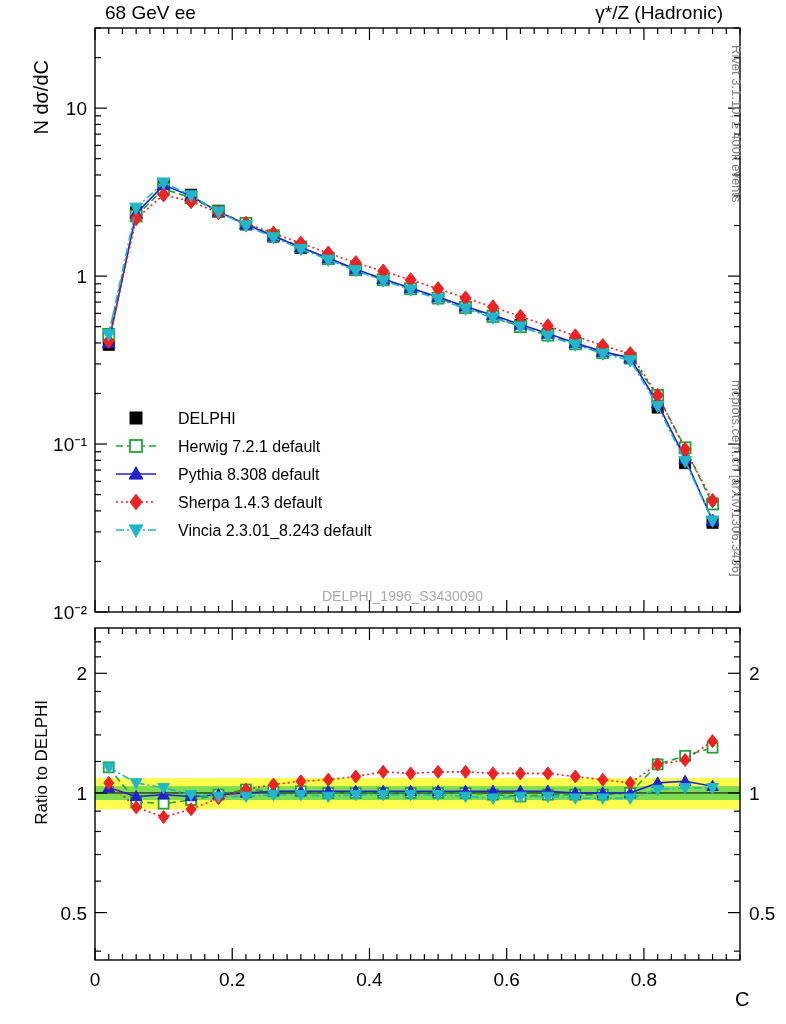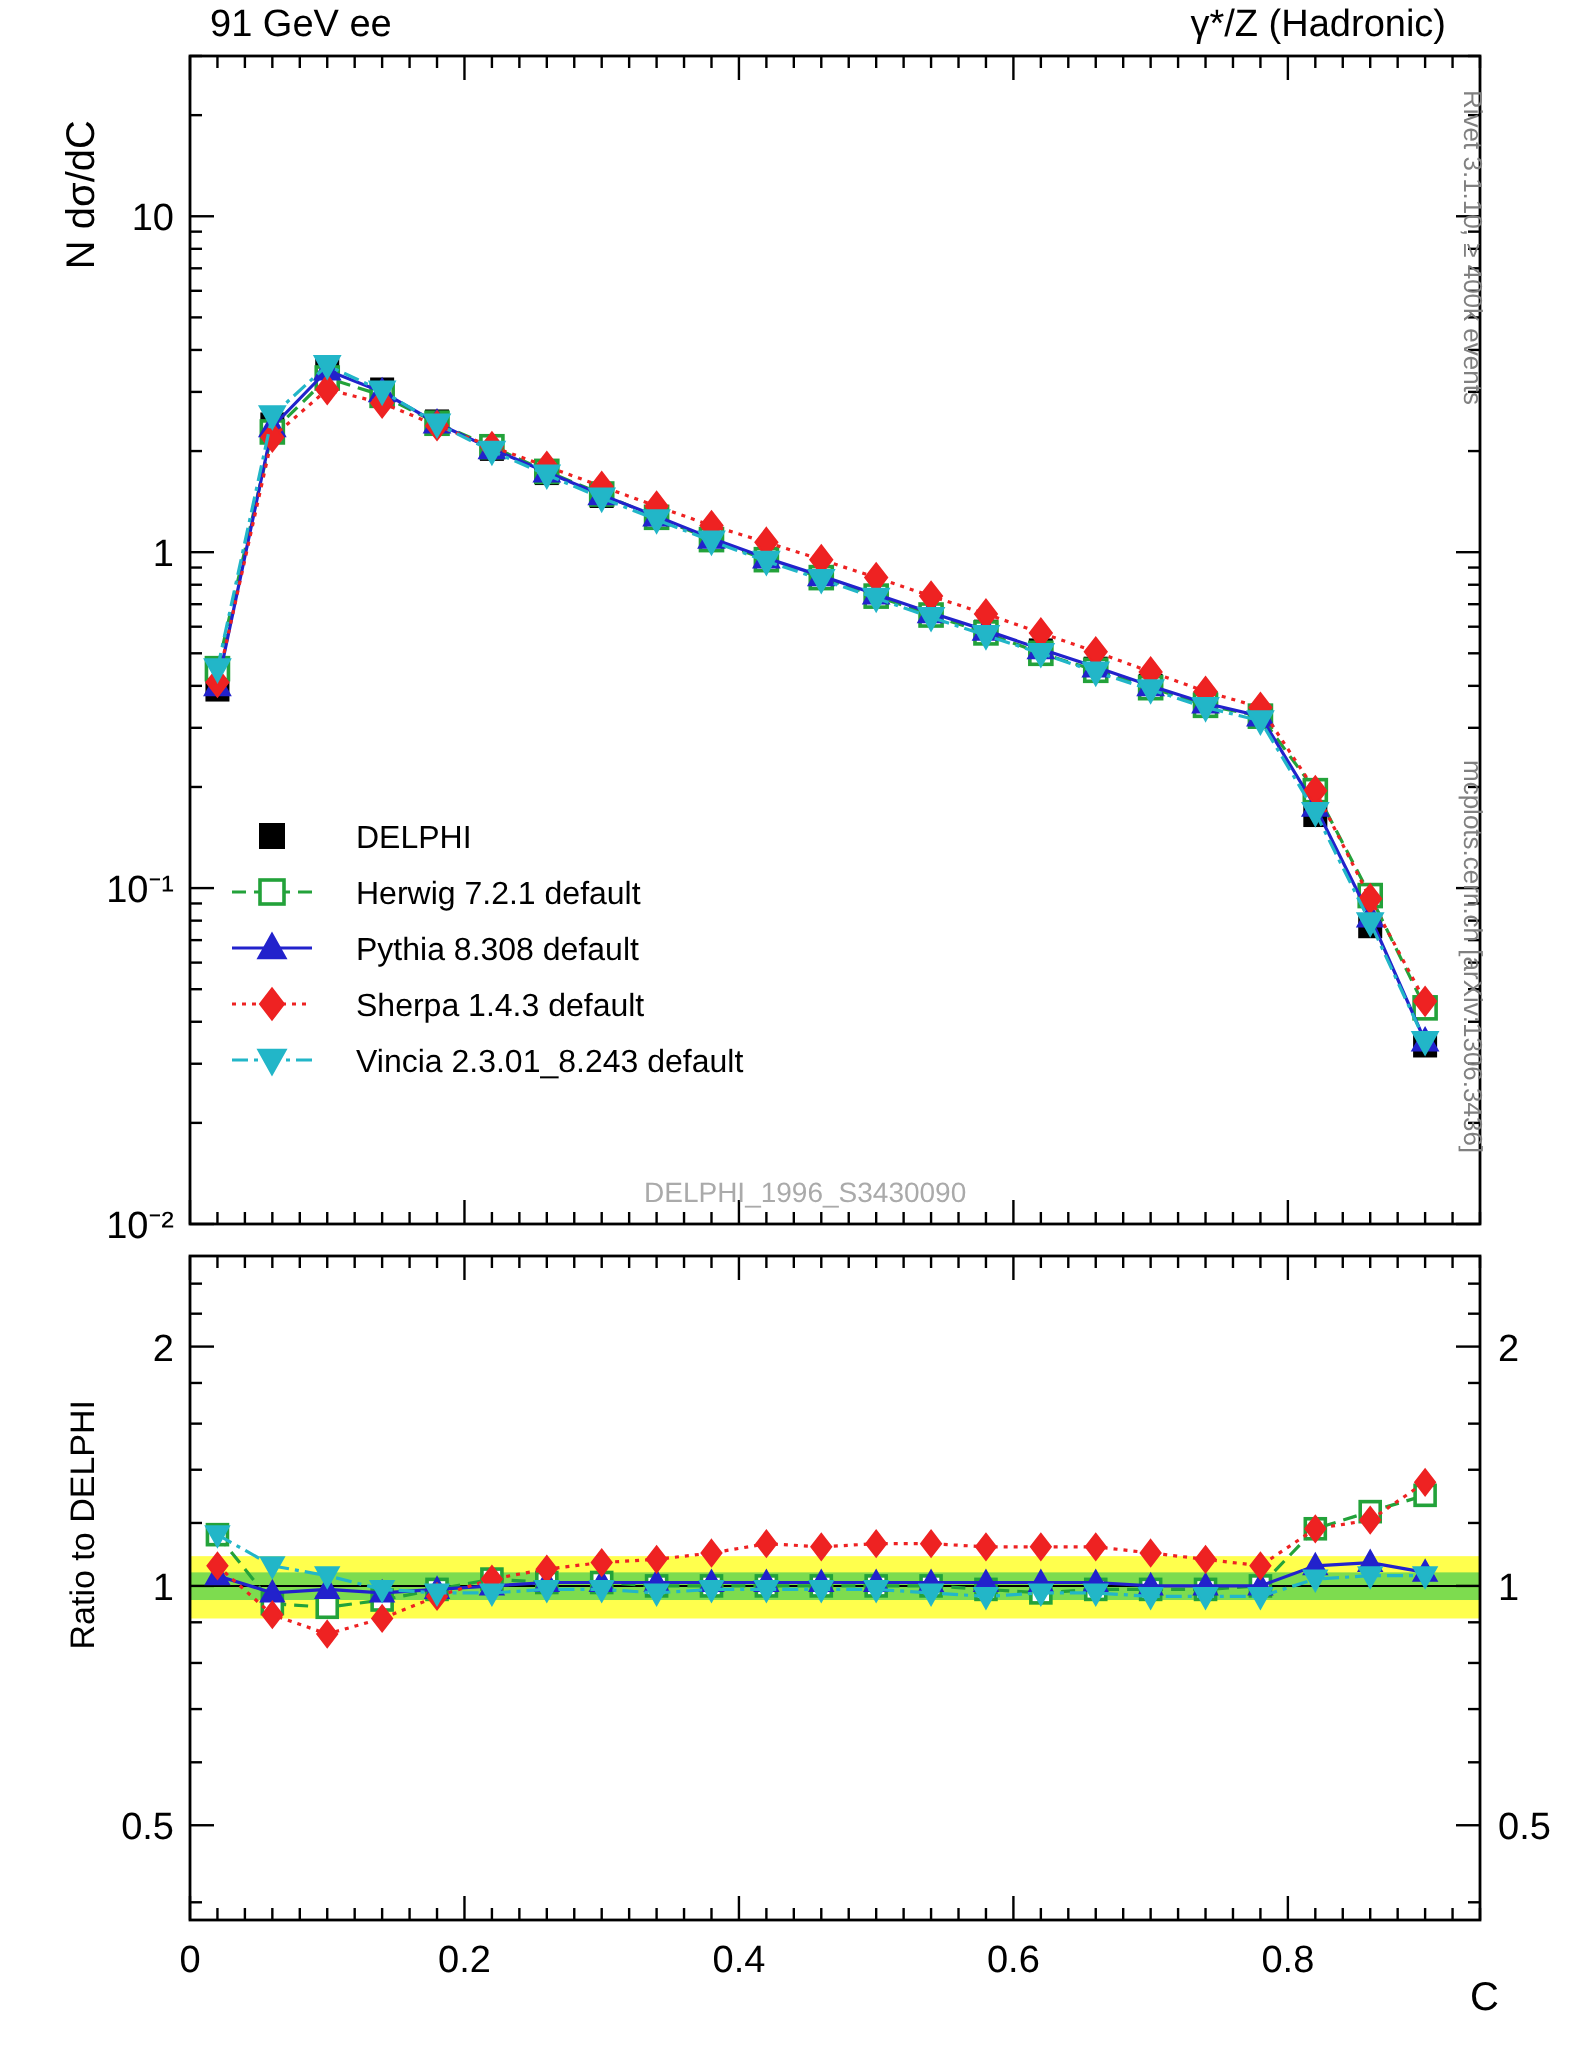--- a/index.html
+++ b/index.html
@@ -573,21 +573,21 @@
         <text x="178" y="480" class="leg">Pythia 8.308 default</text>
         <line x1="116" y1="502" x2="156" y2="502" stroke="#ee2222" stroke-width="1.6" stroke-dasharray="2,3"></line>
         <polygon points="136,494.2 142,502 136,509.8 130,502" fill="#ee2222" stroke="#ee2222"></polygon>
         <text x="178" y="508" class="leg">Sherpa 1.4.3 default</text>
         <line x1="116" y1="530" x2="156" y2="530" stroke="#22b6c8" stroke-width="1.6" stroke-dasharray="8,3,2,3"></line>
         <polygon points="136,537.2 129.1,524.9 142.9,524.9" fill="#22b6c8" stroke="#22b6c8"></polygon>
         <text x="178" y="536" class="leg">Vincia 2.3.01_8.243 default</text>
       </g>
   </svg>
 
-  <div style="position:absolute;left:105px;top:2px;font-size:19px;">91 GeV ee</div>
+  <div style="position:absolute;left:105px;top:2px;font-size:19px;">68 GeV ee</div>
   <div style="position:absolute;right:63px;top:2px;font-size:19px;">γ*/Z (Hadronic)</div>
 
   <div style="position:absolute;left:744px;top:45px;width:220px;transform-origin:0 0;transform:rotate(90deg);font-size:13px;color:#808080;white-space:nowrap;">Rivet 3.1.10, ≥ 400k events</div>
   <div style="position:absolute;left:744px;top:380px;width:260px;transform-origin:0 0;transform:rotate(90deg);font-size:13px;color:#808080;white-space:nowrap;">mcplots.cern.ch [arXiv:1306.3436]</div>
 
   <div style="position:absolute;left:30px;top:60px;transform-origin:0 0;transform:rotate(-90deg) translate(-100%,0);font-size:20px;white-space:nowrap;">N dσ/dC</div>
   <div style="position:absolute;left:32px;top:700px;transform-origin:0 0;transform:rotate(-90deg) translate(-100%,0);font-size:17px;white-space:nowrap;">Ratio to DELPHI</div>
   <div style="position:absolute;left:735px;top:988px;font-size:20px;">C</div>
 
   <div style="position:absolute;left:322px;top:588px;font-size:14px;color:#aaaaaa;">DELPHI_1996_S3430090</div>

